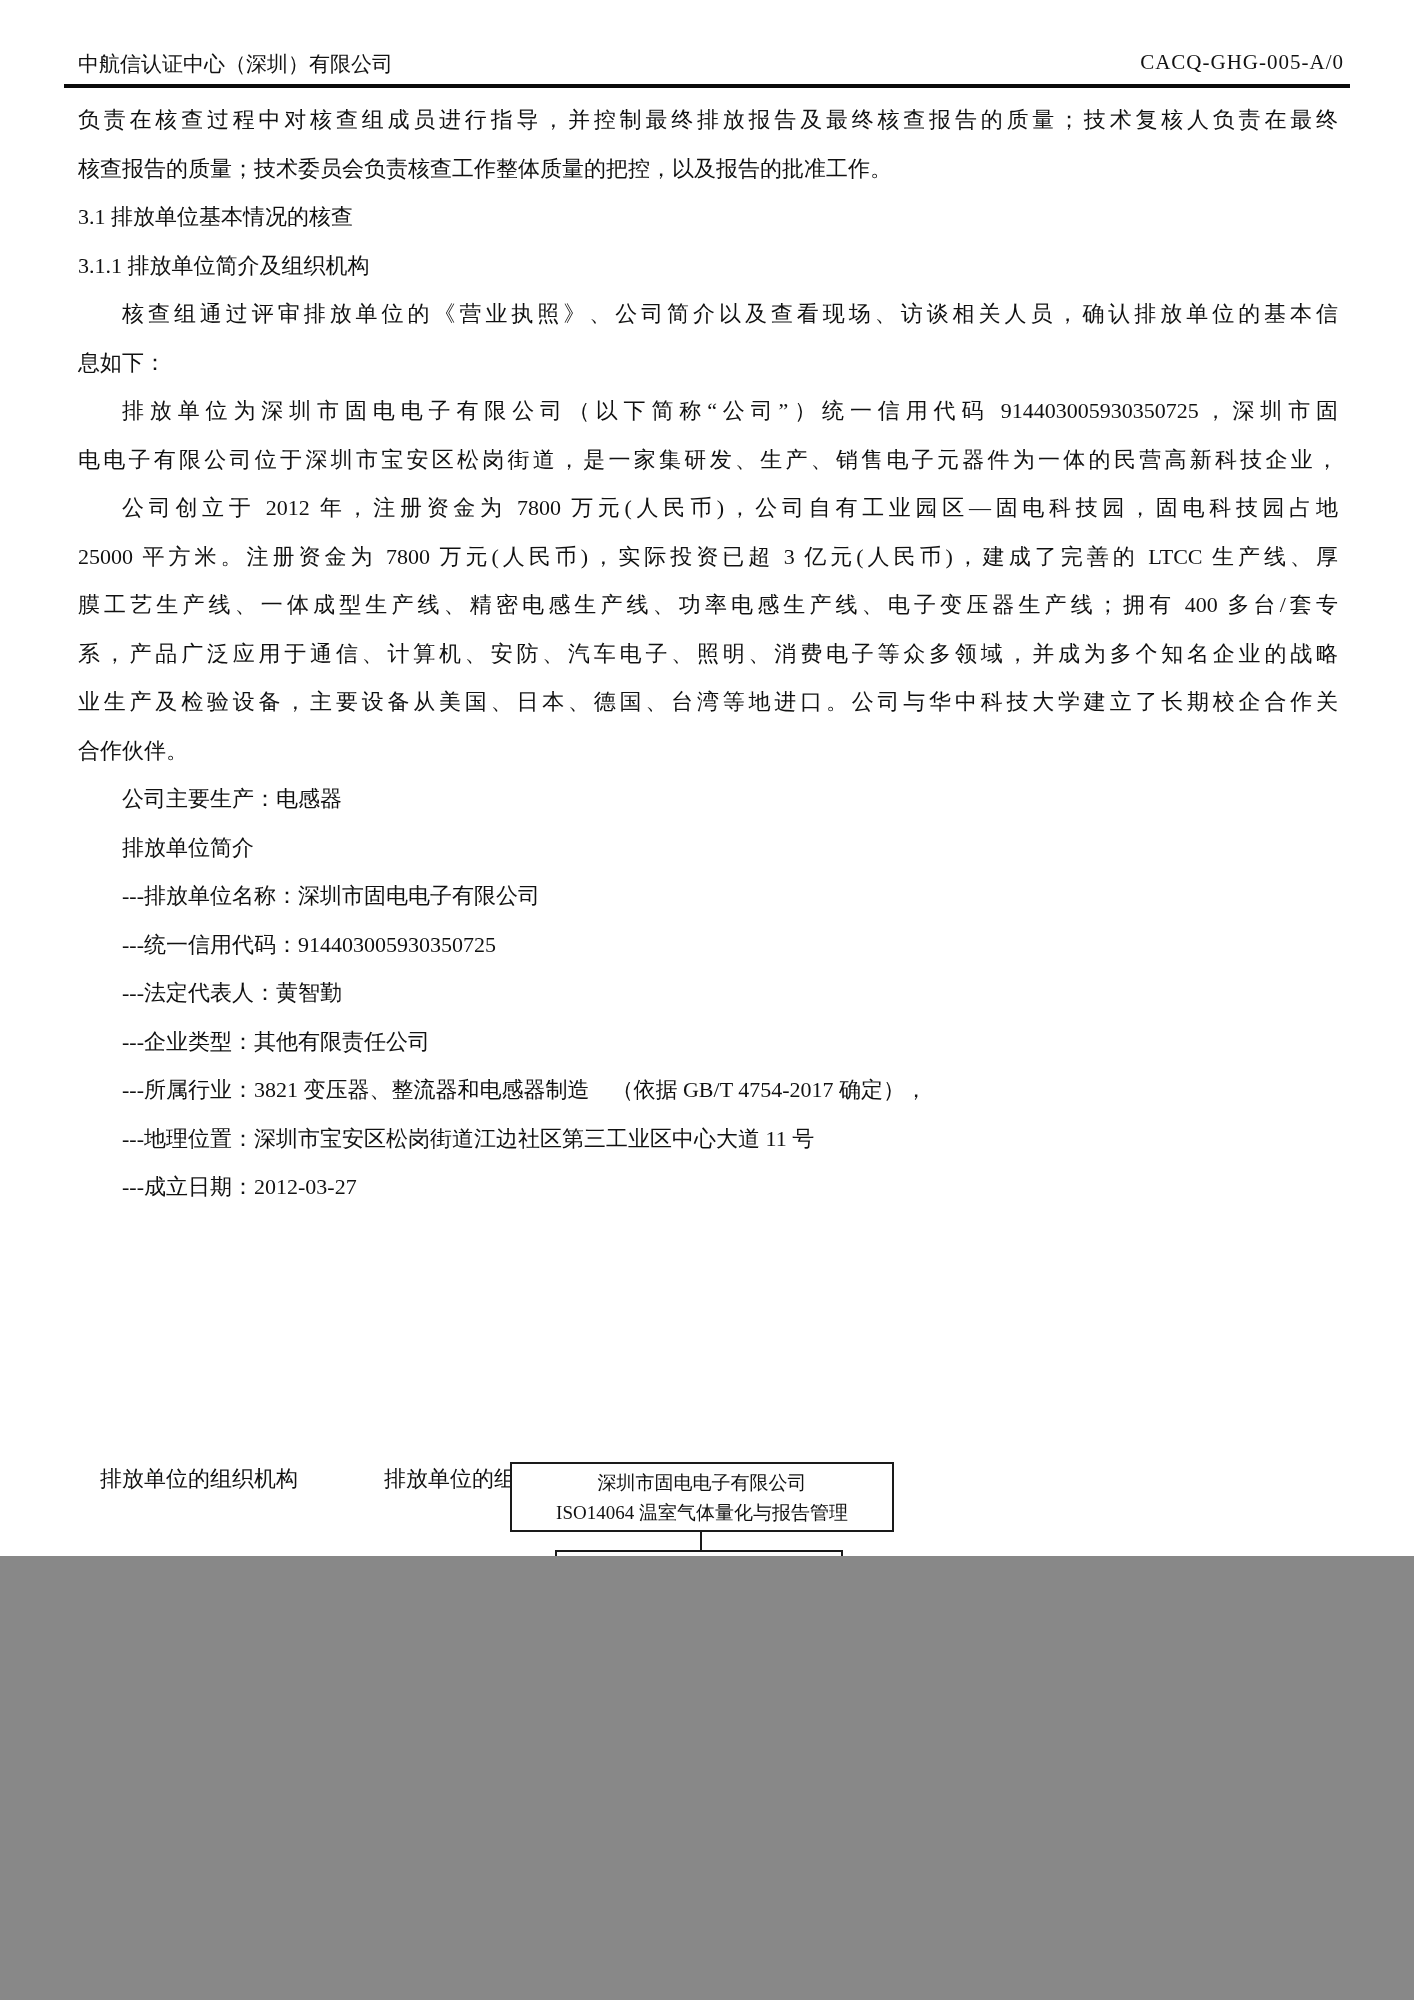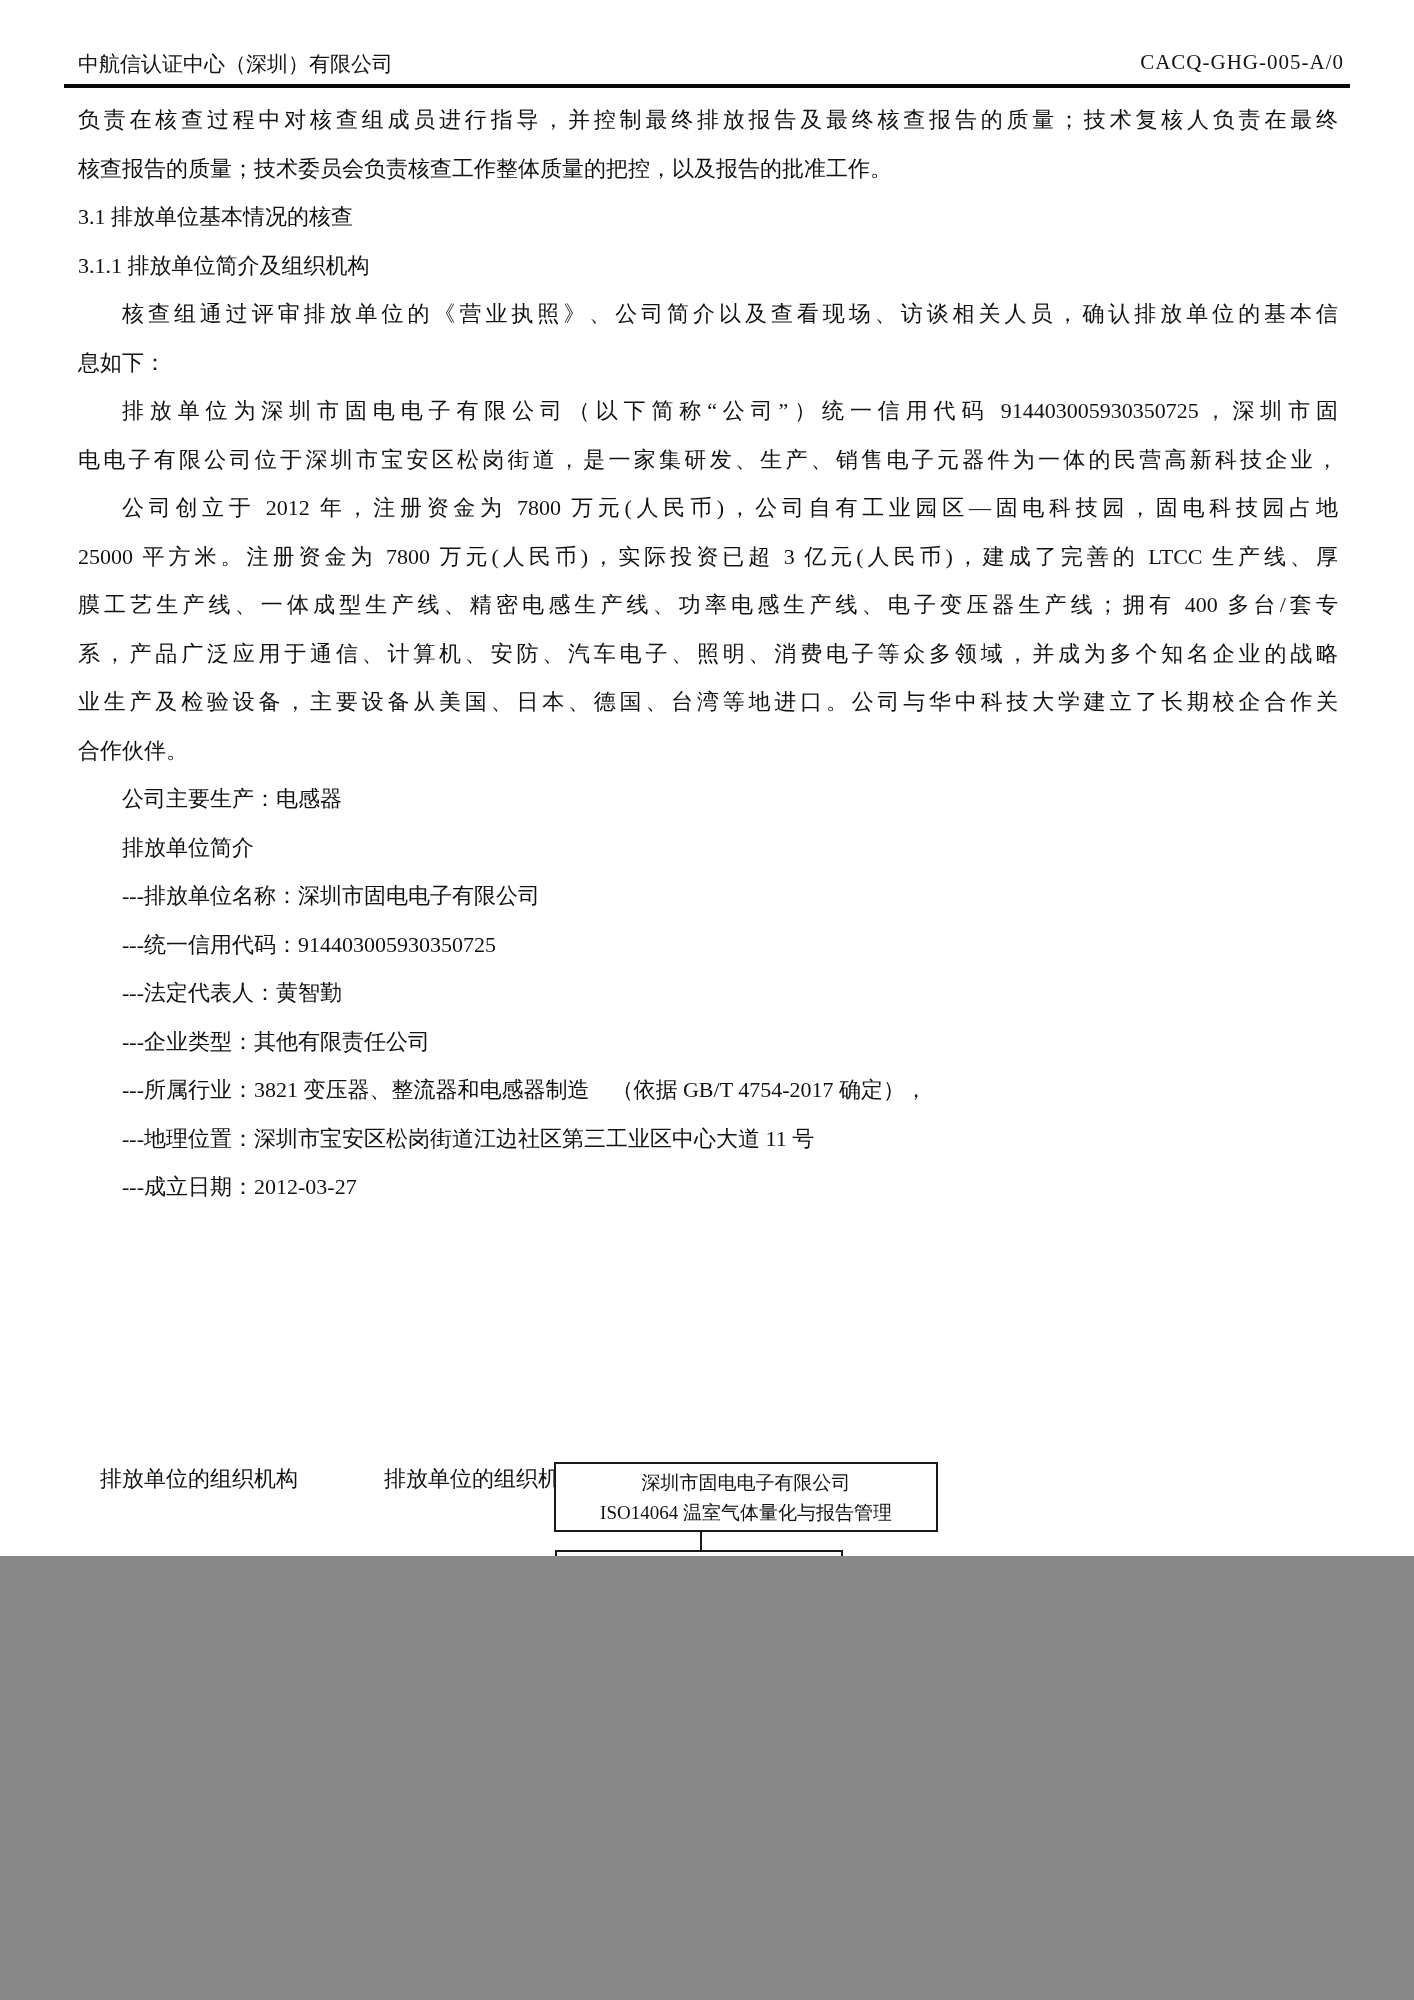--- a/index.html
+++ b/index.html
@@ -17,21 +17,21 @@
   .bline{height:48.5px;line-height:48.5px;font-size:22px;white-space:pre;overflow:visible;}
   .bline.just{white-space:normal;text-align:justify;text-align-last:justify;}
   .bline.indent{padding-left:44px;}
   .bline.indent.just{width:1216px;}
   
   .caption-row{position:absolute;left:78px;top:1406px;height:48.5px;line-height:48.5px;font-size:22px;white-space:pre;}
   .caption-gap{display:inline-block;width:86px;}
   
   .orgchart{position:absolute;left:0;top:0;width:1414px;height:2000px;pointer-events:none;}
   .obox{position:absolute;border:2px solid #1a1a1a;background:#fff;text-align:center;box-sizing:border-box;}
-  .obox-top{left:510px;top:1462px;width:384px;height:70px;font-size:19px;line-height:30px;padding-top:4px;margin-left:44px;}
+  .obox-top{left:510px;top:1462px;width:384px;height:70px;font-size:19px;line-height:30px;padding-top:4px;}
   .obox-leader{left:555px;top:1550px;width:288px;height:34px;font-size:18px;line-height:31px;border-width:2px;}
   .obox-leaddept{left:553px;top:1598px;width:290px;height:54px;font-size:17px;line-height:24px;padding-top:3px;border-width:3px;}
   .obox-members{left:549px;top:1662px;width:288px;height:30px;font-size:17px;line-height:27px;}
   .vline{position:absolute;width:0;border-left:2px solid #1a1a1a;}
   .hline{position:absolute;height:0;border-top:2px solid #1a1a1a;}
   .dept-box{
     position:absolute;top:1728px;width:48px;height:150px;border:2px solid #1a1a1a;background:#fff;
     box-sizing:border-box;writing-mode:vertical-lr;text-orientation:upright;
     font-size:16px;letter-spacing:2px;padding-top:8px;text-align:left;
     display:flex;justify-content:center;

